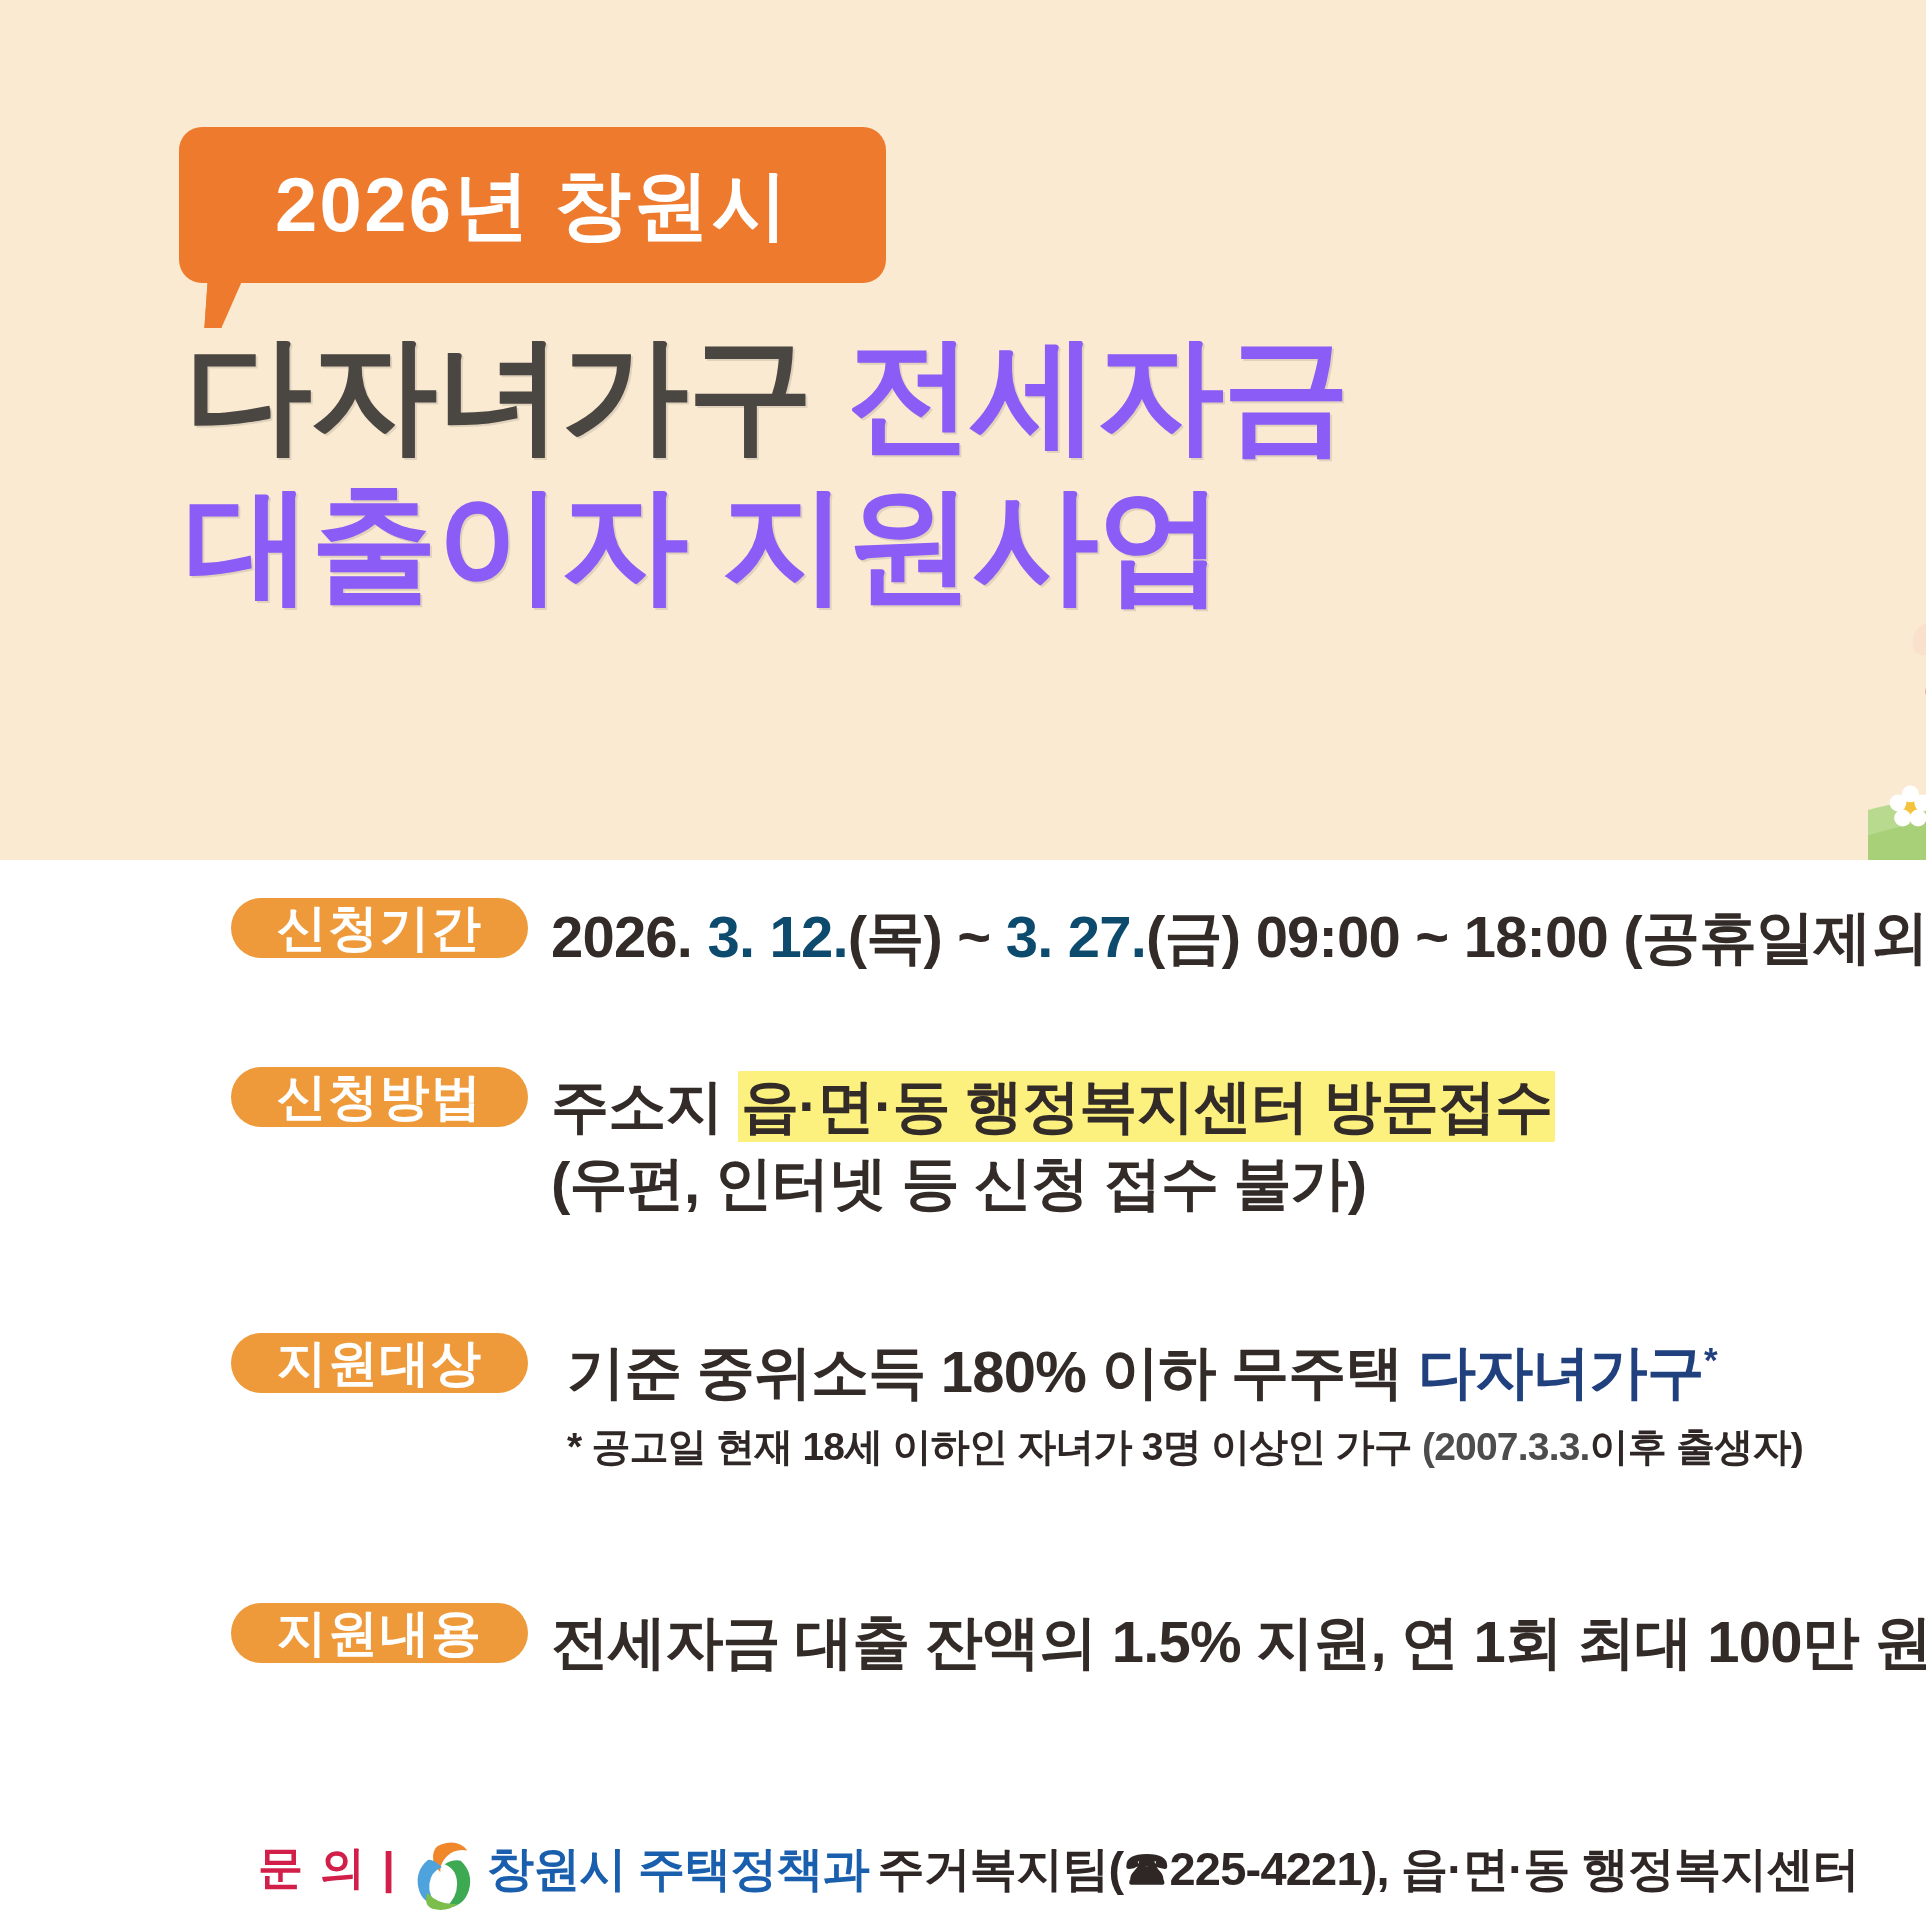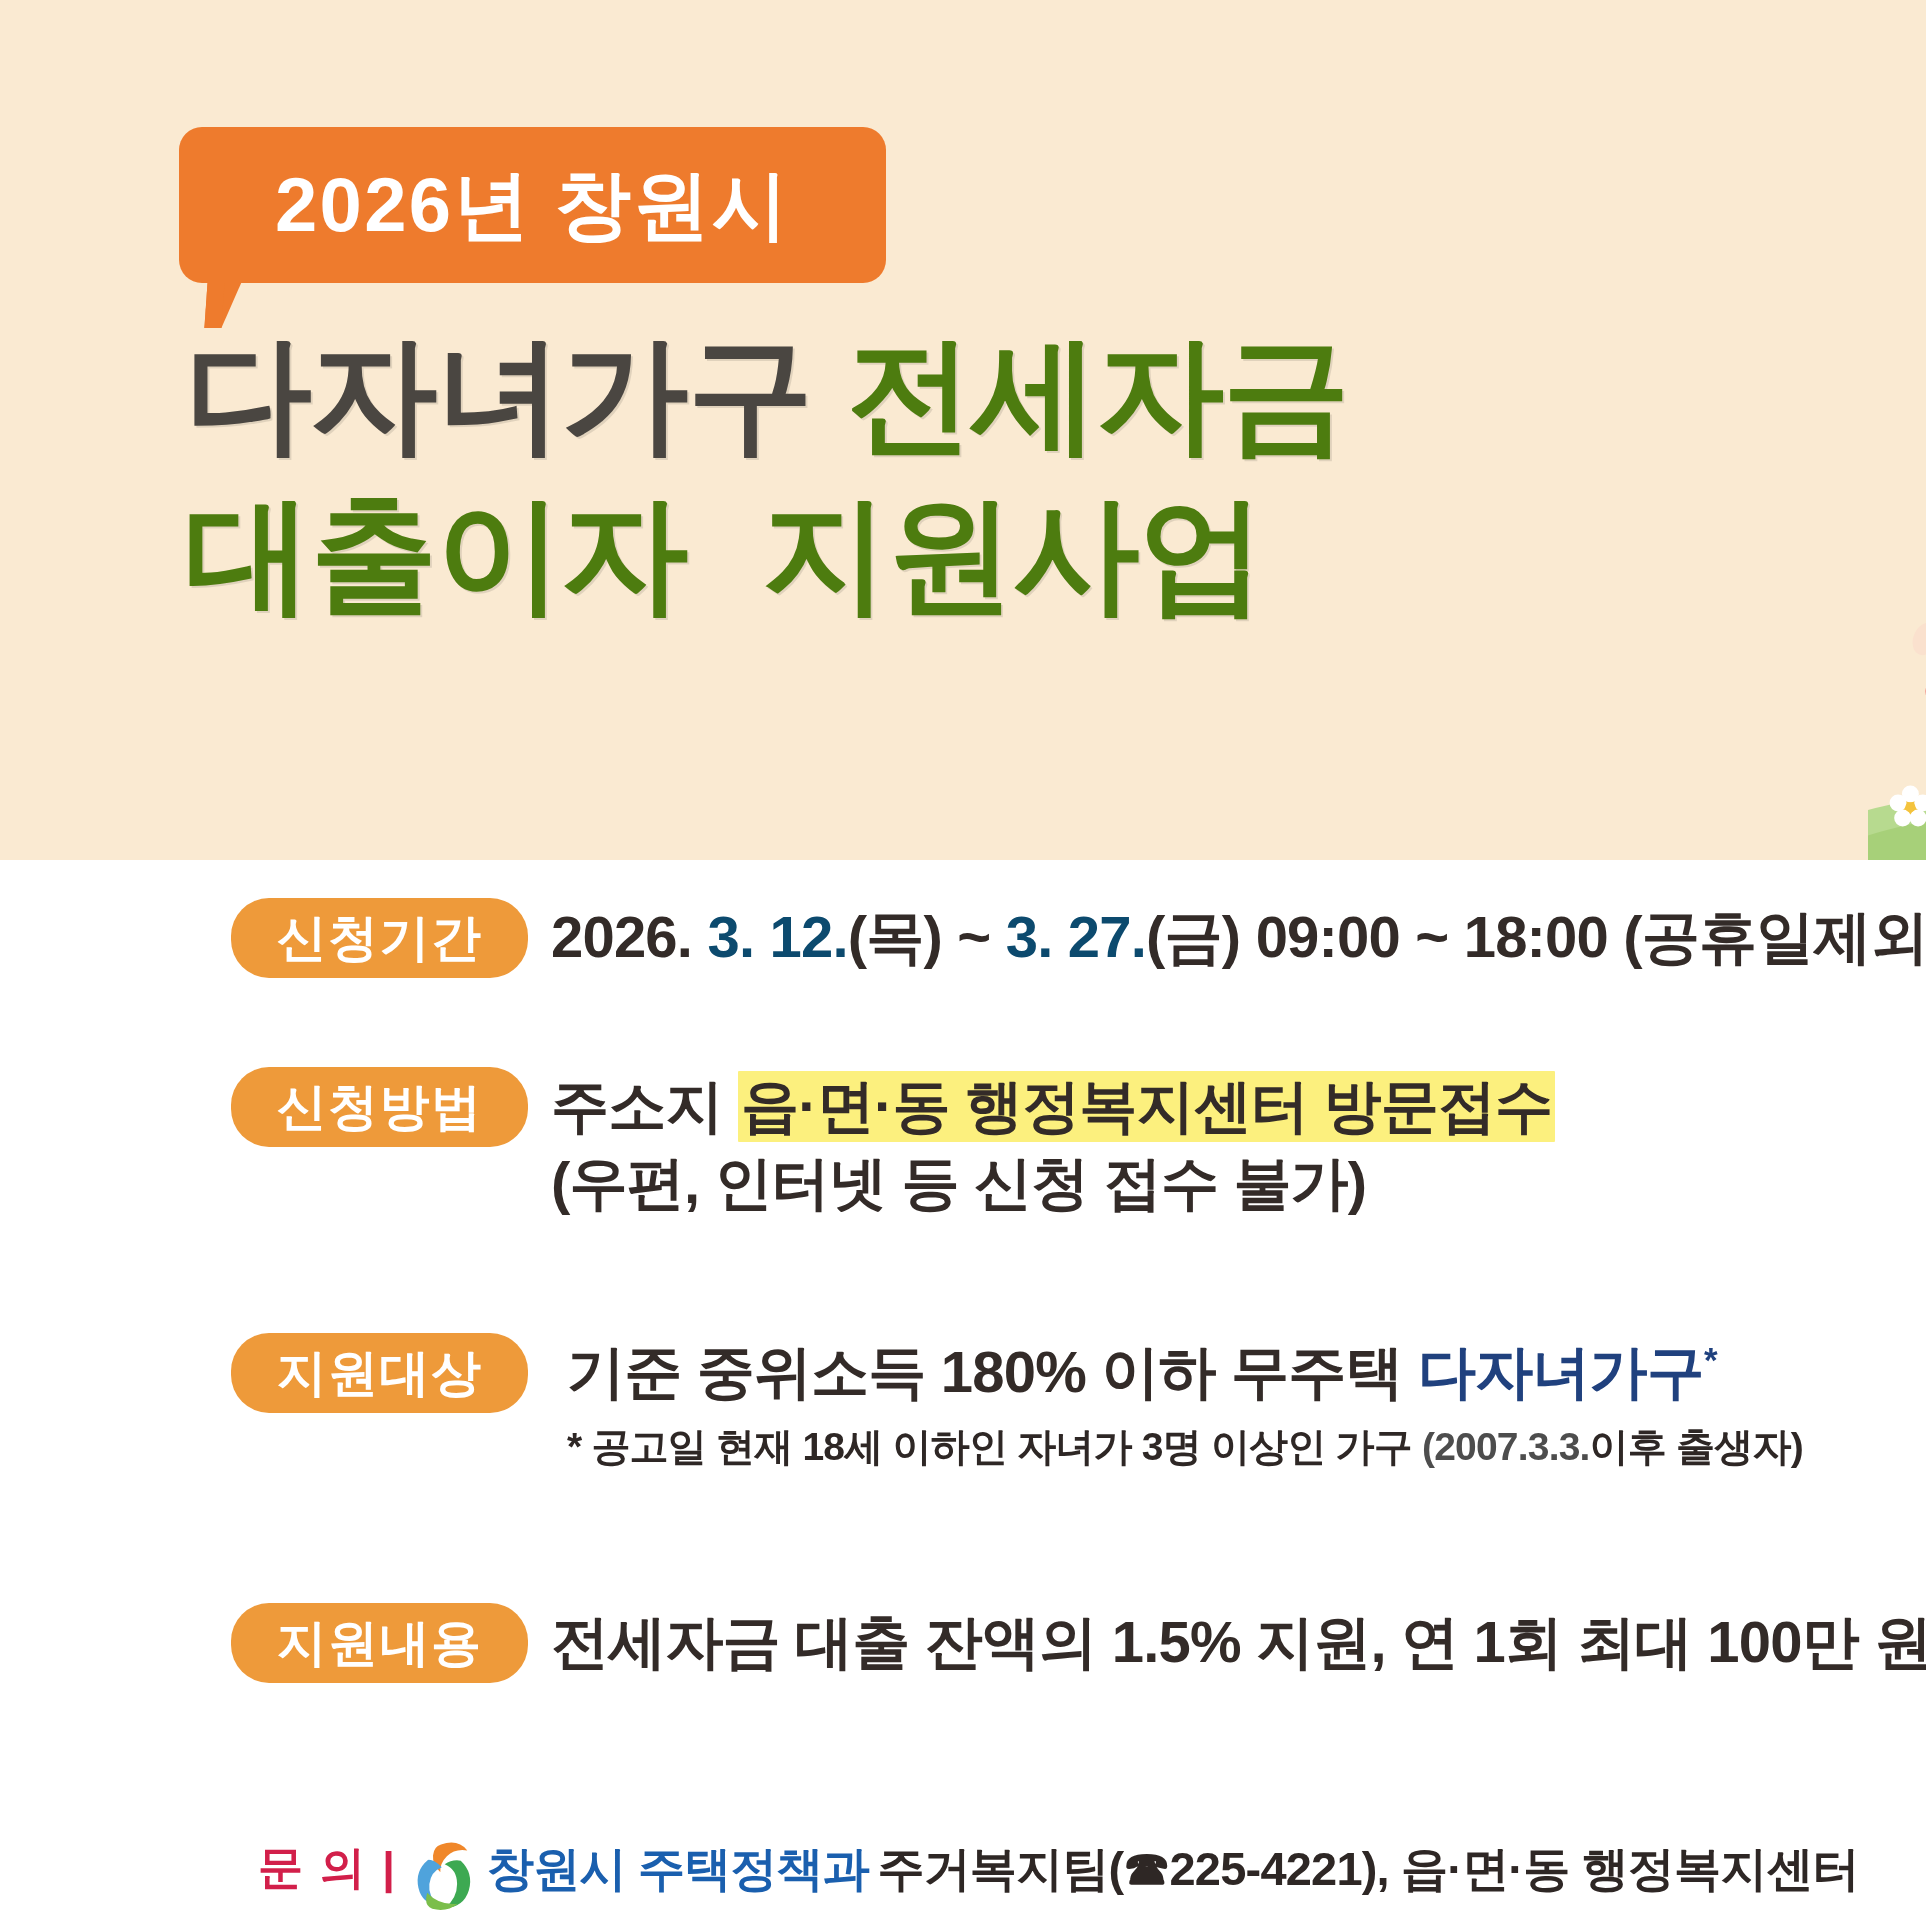--- a/index.html
+++ b/index.html
@@ -37,36 +37,36 @@
     border-right:17px solid transparent;
     border-top:46px solid #EE7B2D;
     border-bottom:0;
     transform:skewX(-4deg);
   }
 
   
   #poster-title { position:absolute; left:185px; top:320px; }
   .title-line { font-size:127px; font-weight:700; line-height:1.18; letter-spacing:-1.5px; white-space:nowrap; }
   .t-dark { color:#4A4641; }
-  .t-blue { color:#4d7c0f;font-family:Liberation Mono, monospace; }
+  .t-blue { color:#8b5cf6; }
   .title-line span { text-shadow:1.9px 2.3px 0 rgba(0,0,0,.10); }
 
   
   #family-illustration {
     position:absolute; left:1868px; top:339px;
     width:726px; height:521px;
   }
 
   
   #info-section { position:absolute; left:0; top:898px; width:2594px; }
 
   .info-row { position:relative; display:flex; align-items:flex-start; margin-bottom:0; }
   .badge {
     flex:0 0 auto;
-    width:297px; height:80px;
+    width:297px; height:60px;
     background:#EE9A3A;
     border-radius:38px;
     display:flex; align-items:center; justify-content:center;
     color:#ffffff; font-size:50px; font-weight:700; letter-spacing:1.5px;
     margin-left:231px;
   }
   .row-body { margin-left:23px; padding-top:2.3px; }
   .row-main {
     font-size:58px; font-weight:700; color:#332B28;
     letter-spacing:-0.8px; line-height:1.28; white-space:nowrap;

